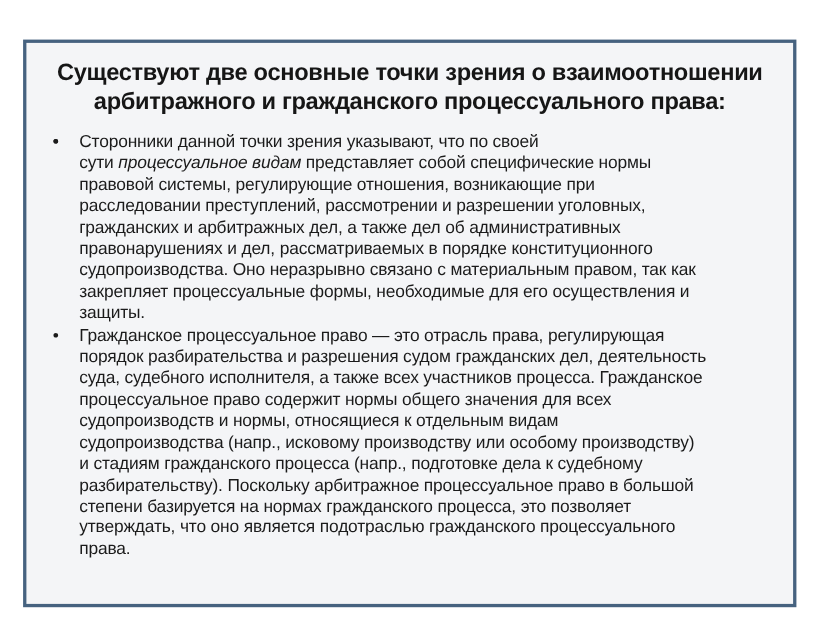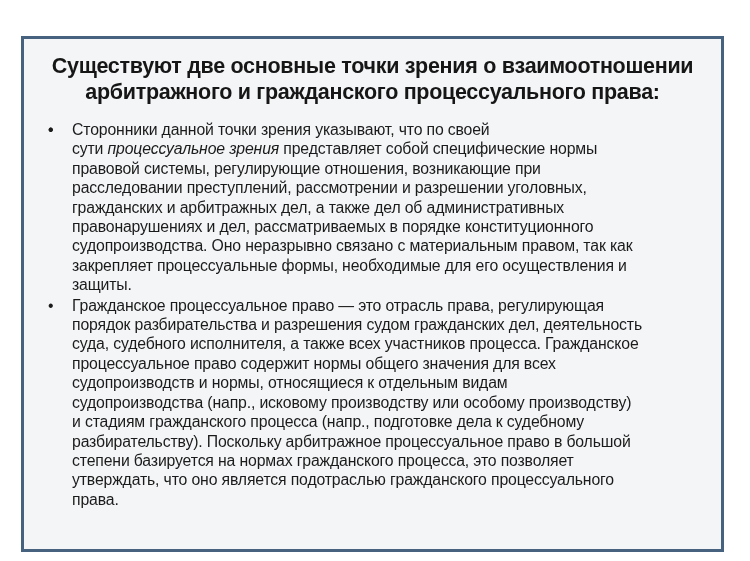--- a/index.html
+++ b/index.html
@@ -73,21 +73,21 @@
 </head>
 <body style="background: rgb(255, 255, 255);">
 
 <div class="slide-canvas">
   <div class="slide-frame" style="border-color: rgb(70, 98, 127); background: rgb(244, 245, 247);">
     <h1 class="slide-title">Существуют две основные точки зрения о взаимоотношении
 арбитражного и гражданского процессуального права:</h1>
     <ul class="bullet-list">
         <li class="bullet-item"><span class="bullet-marker">•</span></li>
         <li class="bullet-item"><span class="bullet-marker">•</span><span class="seg-normal">Сторонники данной точки зрения указывают, что по своей
-сути </span><span class="seg-italic">процессуальное зрения</span><span class="seg-normal"> представляет собой специфические нормы
+сути </span><span class="seg-italic">процессуальное видам</span><span class="seg-normal"> представляет собой специфические нормы
 правовой системы, регулирующие отношения, возникающие при
 расследовании преступлений, рассмотрении и разрешении уголовных,
 гражданских и арбитражных дел, а также дел об административных
 правонарушениях и дел, рассматриваемых в порядке конституционного
 судопроизводства. Оно неразрывно связано с материальным правом, так как
 закрепляет процессуальные формы, необходимые для его осуществления и
 защиты.</span></li>
         <li class="bullet-item"><span class="bullet-marker">•</span><span class="seg-normal">Гражданское процессуальное право — это отрасль права, регулирующая
 порядок разбирательства и разрешения судом гражданских дел, деятельность
 суда, судебного исполнителя, а также всех участников процесса. Гражданское

